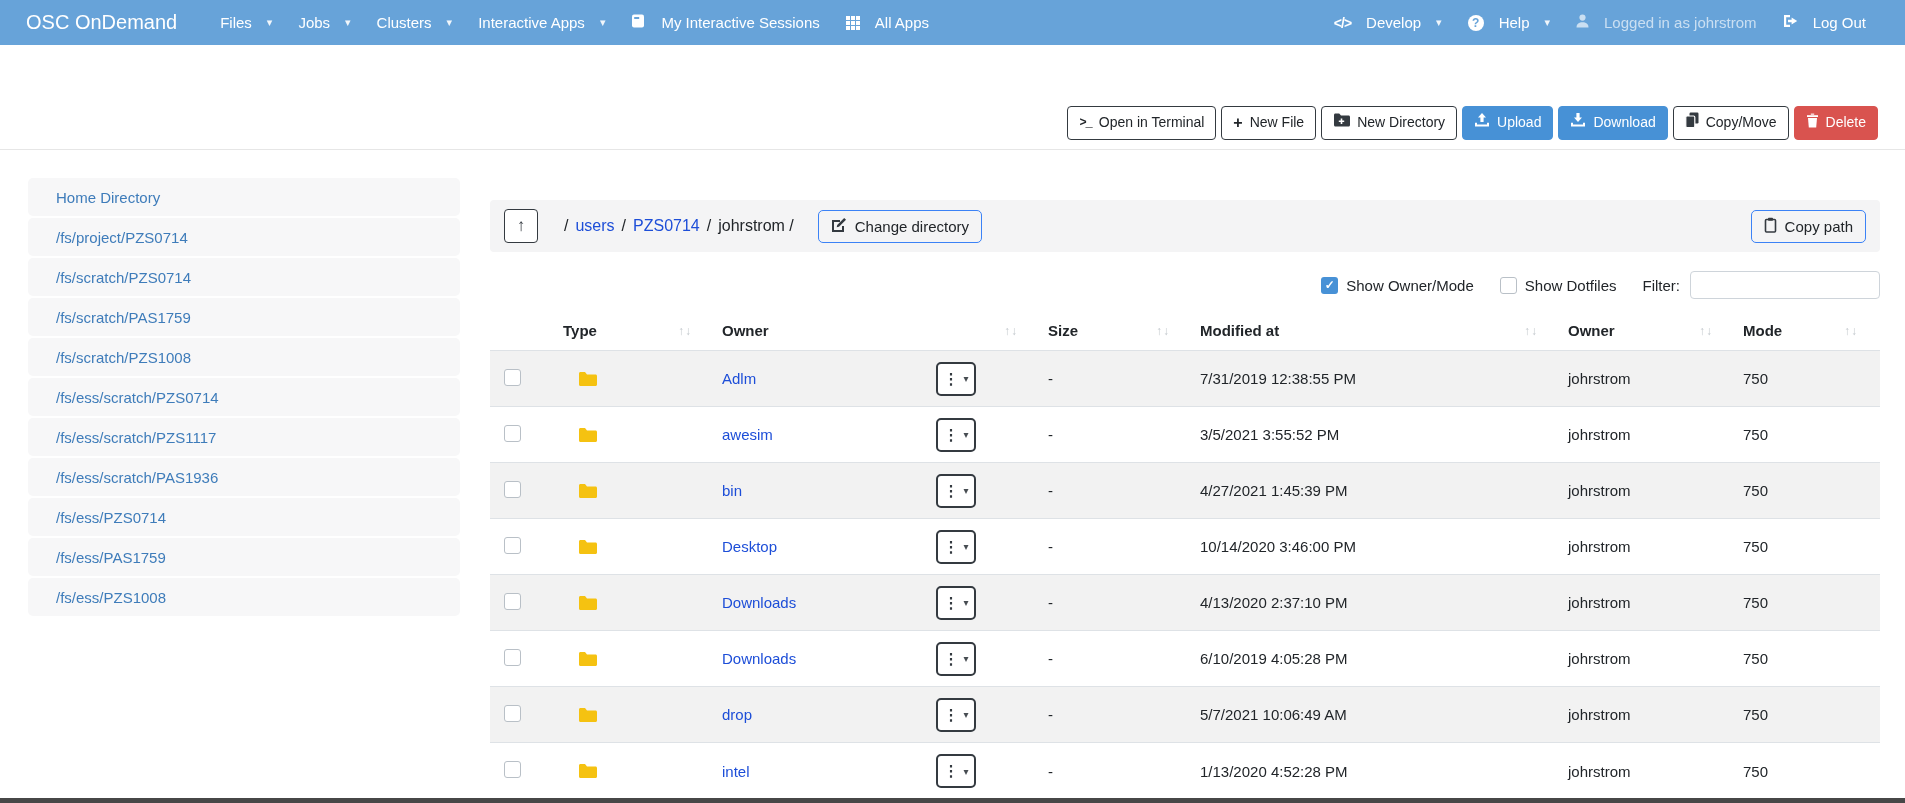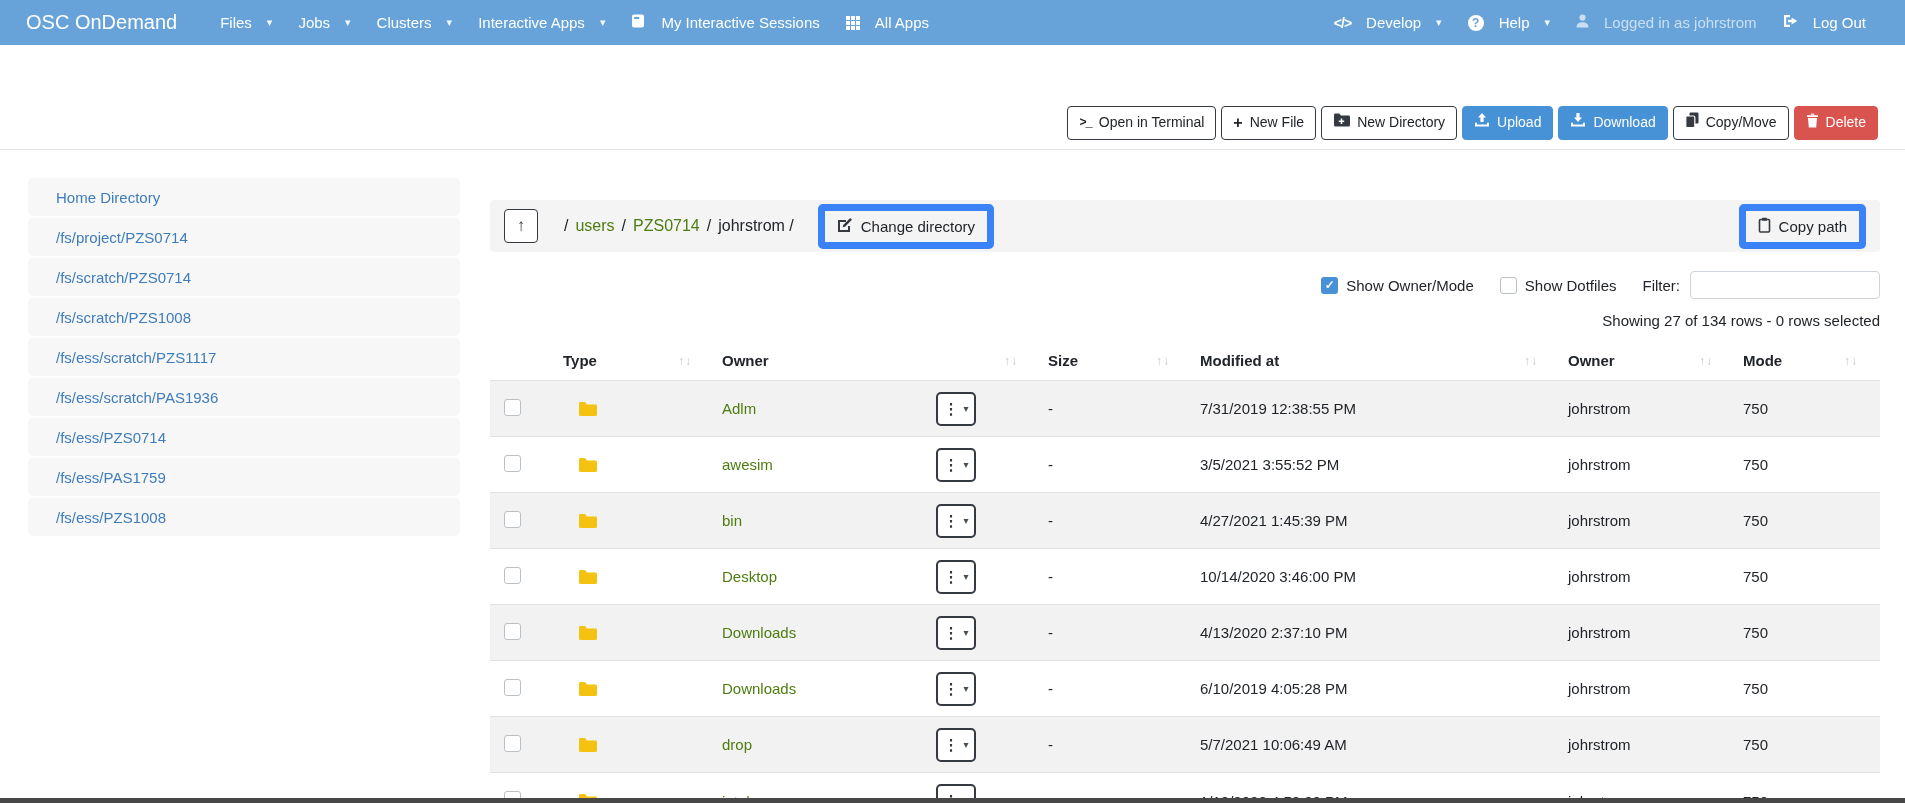--- a/index.html
+++ b/index.html
@@ -41,22 +41,22 @@
     cursor:pointer; }
   .main { flex:1; min-width:0; }
 
   
   .pathbar { margin-top:22px; background:#f4f4f5; border-radius:4px; height:52px;
     display:flex; align-items:center; padding:0 14px; }
   .up-btn { width:34px; height:34px; border:1px solid #343a40; border-radius:4px; background:#fff;
     font-size:17px; color:#343a40; display:inline-flex; align-items:center; justify-content:center;
     cursor:pointer; }
   .crumbs { margin-left:26px; font-size:16px; display:flex; gap:7px; align-items:center; }
-  .crumb-link { color:#4d7c0f; cursor:pointer; text-decoration:none; }
-  .btn-outline { background:transparent; border:7px solid #3b82f6; border-radius:5px;
+  .crumb-link { color:#1d4ed8; cursor:pointer; text-decoration:none; }
+  .btn-outline { background:transparent; border:1px solid #3b82f6; border-radius:5px;
     font-size:15px; padding:6px 12px; display:inline-flex; align-items:center; gap:8px;
     color:#212529; cursor:pointer; }
   .change-dir { margin-left:24px; }
   .copy-path { margin-left:auto; }
 
   
   .controls { display:flex; align-items:center; justify-content:flex-end; gap:10px;
     margin-top:19px; font-size:15px; }
   .ctl-group { display:flex; align-items:center; gap:8px; margin-right:16px; cursor:pointer; }
   .cb { width:17px; height:17px; border-radius:3px; display:inline-flex; align-items:center;
@@ -230,26 +230,32 @@
       </div>
 
       <div class="sidebar-item">
         <span>/fs/project/PZS0714</span>
       </div>
 
       <div class="sidebar-item">
         <span>/fs/scratch/PZS0714</span>
       </div>
 
+      <div class="sidebar-item">
+        <span>/fs/scratch/PAS1759</span>
+      </div>
 
       <div class="sidebar-item">
         <span>/fs/scratch/PZS1008</span>
       </div>
 
 
+      <div class="sidebar-item">
+        <span>/fs/ess/scratch/PZS0714</span>
+      </div>
 
       <div class="sidebar-item">
         <span>/fs/ess/scratch/PZS1117</span>
       </div>
 
       <div class="sidebar-item">
         <span>/fs/ess/scratch/PAS1936</span>
       </div>
 
       <div class="sidebar-item">
@@ -308,21 +314,20 @@
         <span>Show Owner/Mode</span>
       </div>
       <div class="ctl-group">
         <span class="cb cb-off"></span>
         <span>Show Dotfiles</span>
       </div>
       <span>Filter:</span>
       <input class="filter-input" type="text" value="" style="">
     </div>
 
-    <div class="status">Showing 27 of 134 rows - 0 rows selected</div>
 
     <table>
       <colgroup>
         <col style="width:65px">
           <col style="width:159px">
           <col style="width:326px">
         <col style="width:152px">
           <col style="width:368px">
           <col style="width:175px">
           <col style="width:145px">

